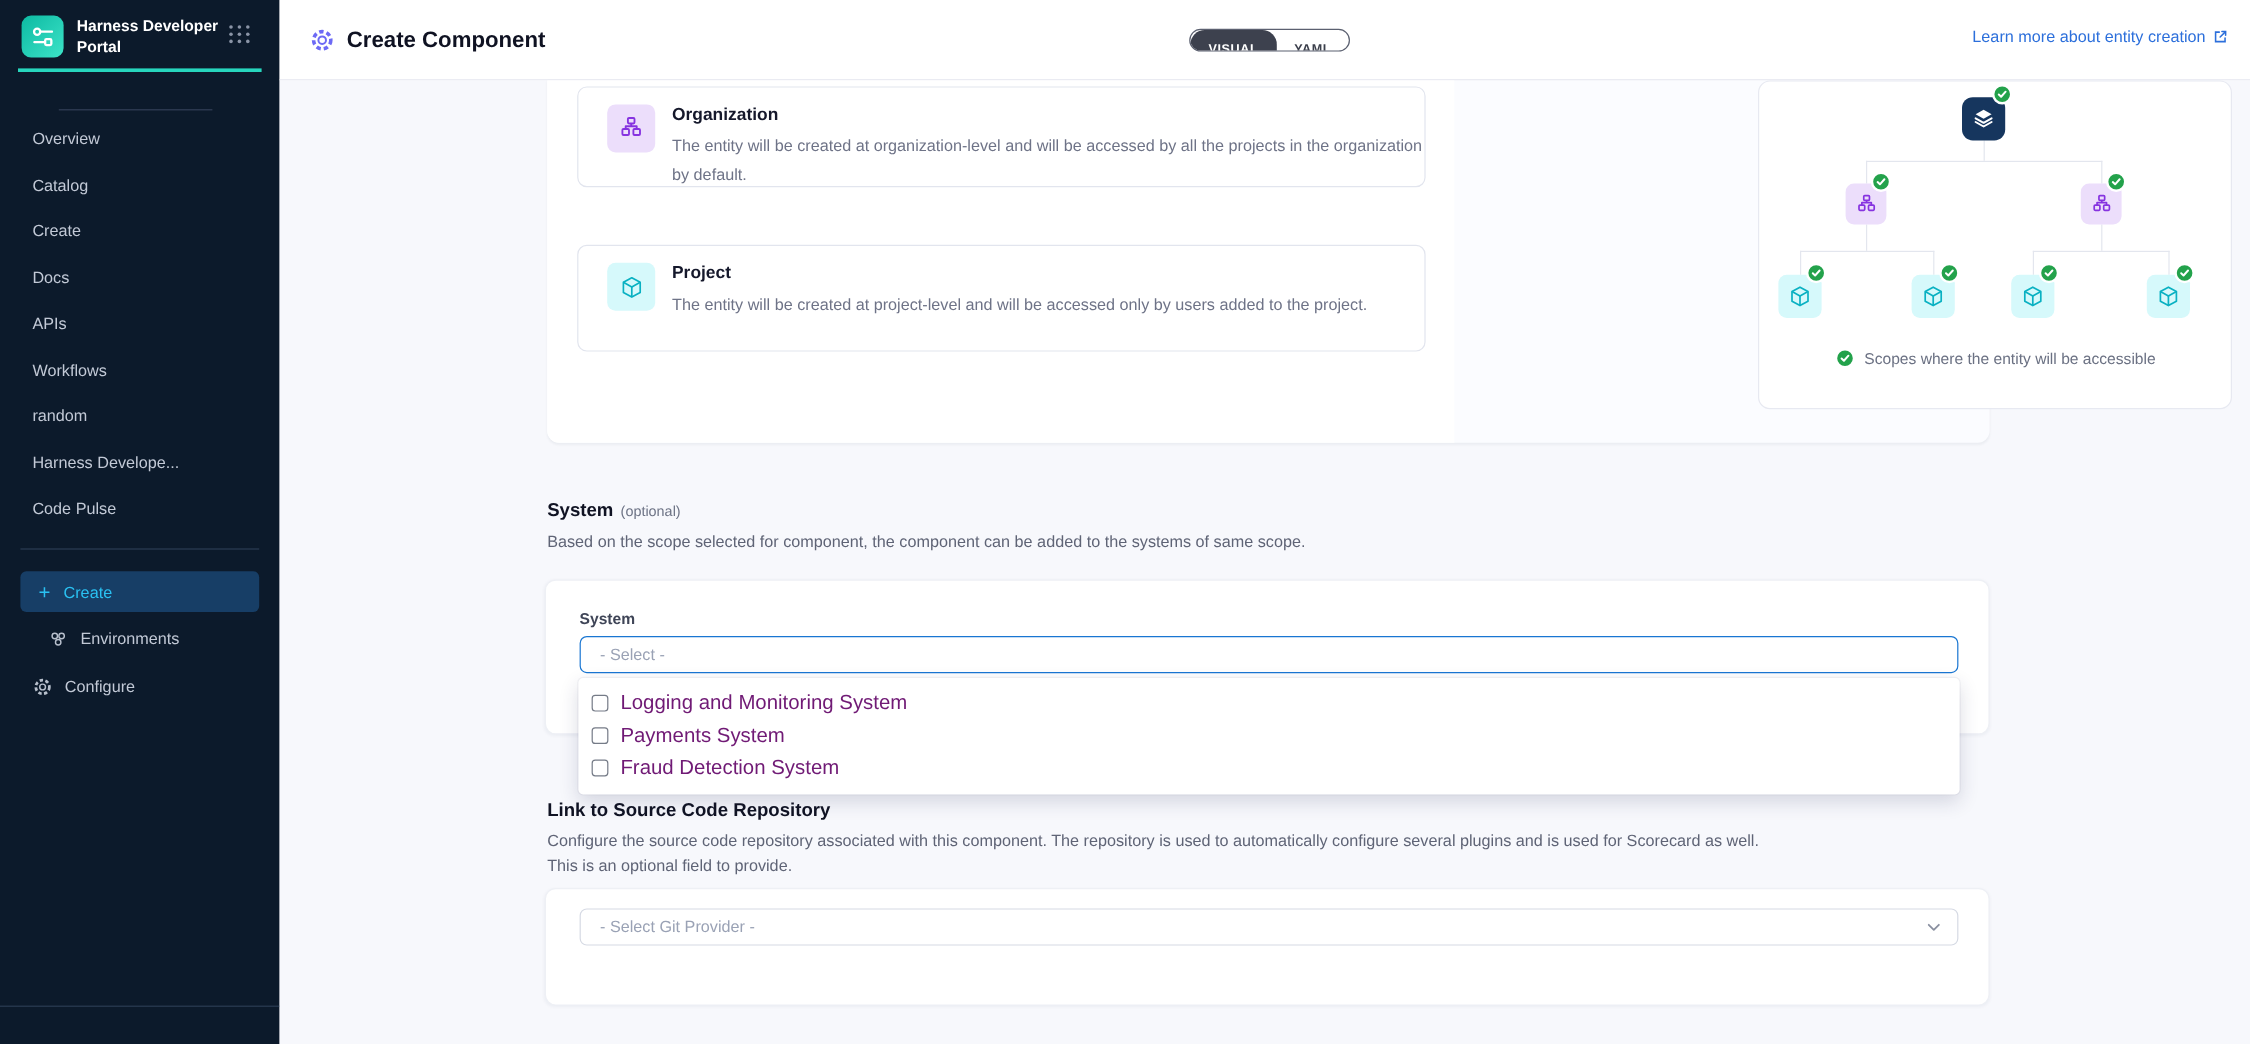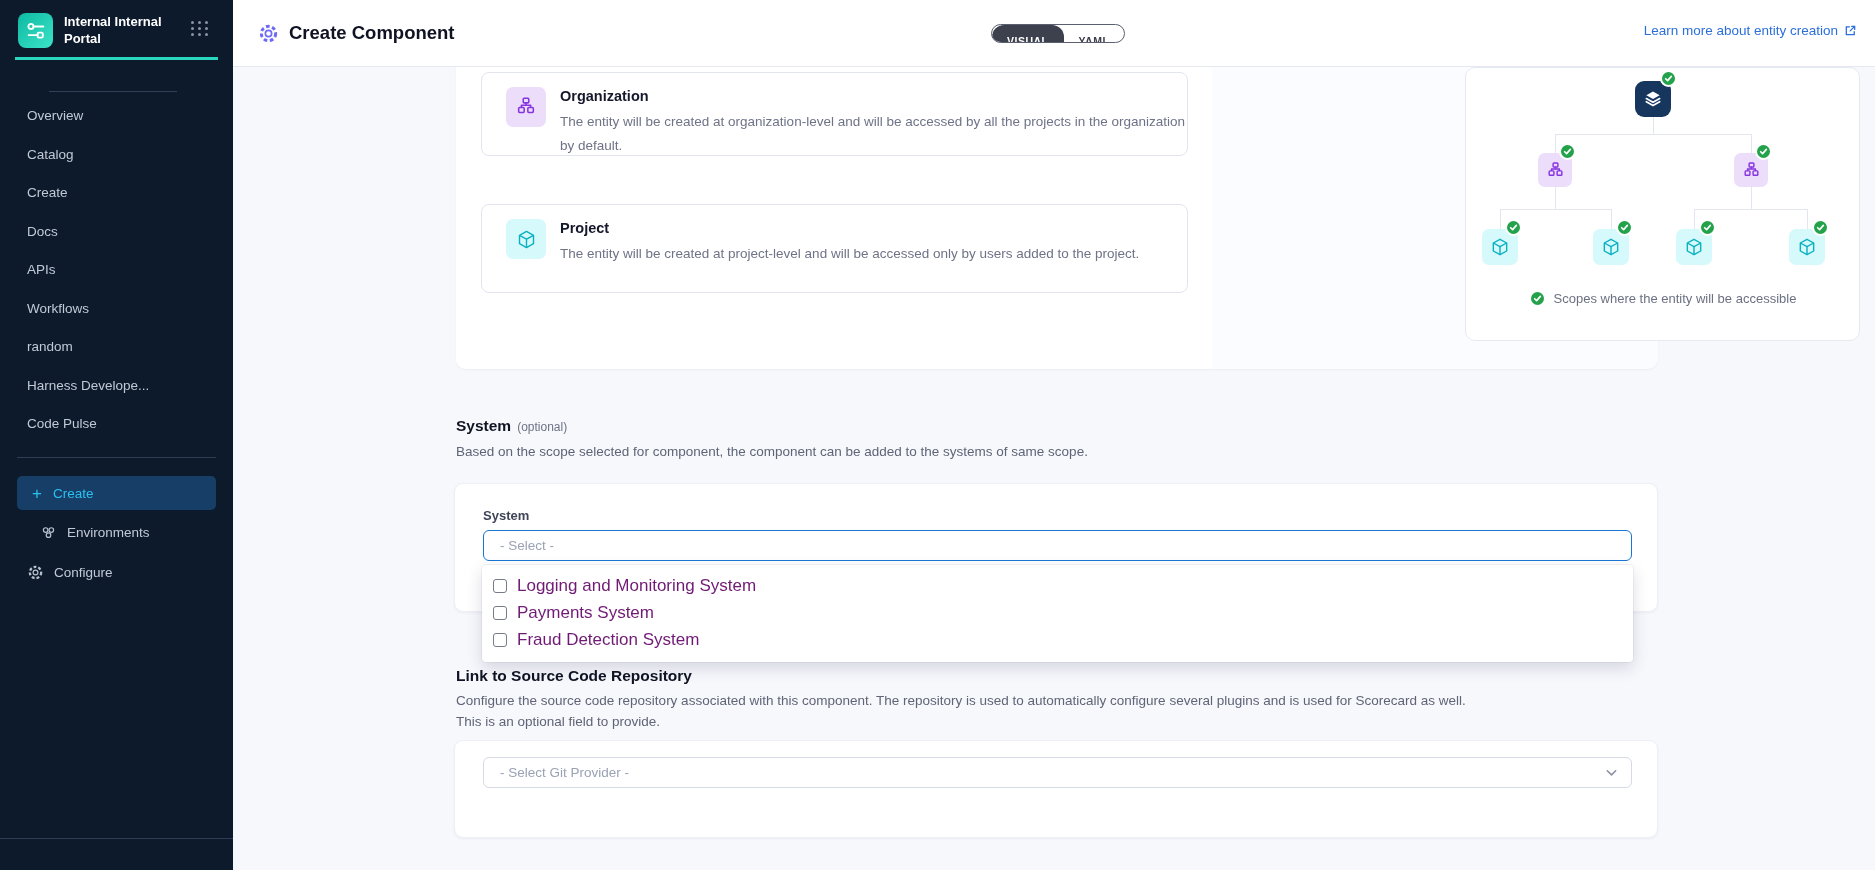--- a/index.html
+++ b/index.html
@@ -88,21 +88,21 @@
   <div class="sidebar">
     <div class="brand">
       <div class="brand-logo">
         <svg width="22" height="22" viewBox="0 0 24 24" fill="none" stroke="#ffffff" stroke-width="2.1" stroke-linecap="round">
           <circle cx="6.5" cy="7" r="2.8"></circle>
             <path d="M9.3 7 H20"></path>
           <path d="M4 16.5 H13"></path>
             <rect x="13.8" y="13.8" width="5.6" height="5.4" rx="1.2"></rect>
         </svg>
       </div>
-      <div class="brand-title">Internal Internal Portal</div>
+      <div class="brand-title">Harness Developer Portal</div>
     </div>
     <div class="apps-grid">
       <i></i>
         <i></i>
         <i></i>
         <i></i>
         <i></i>
         <i></i>
         <i></i>
         <i></i>

